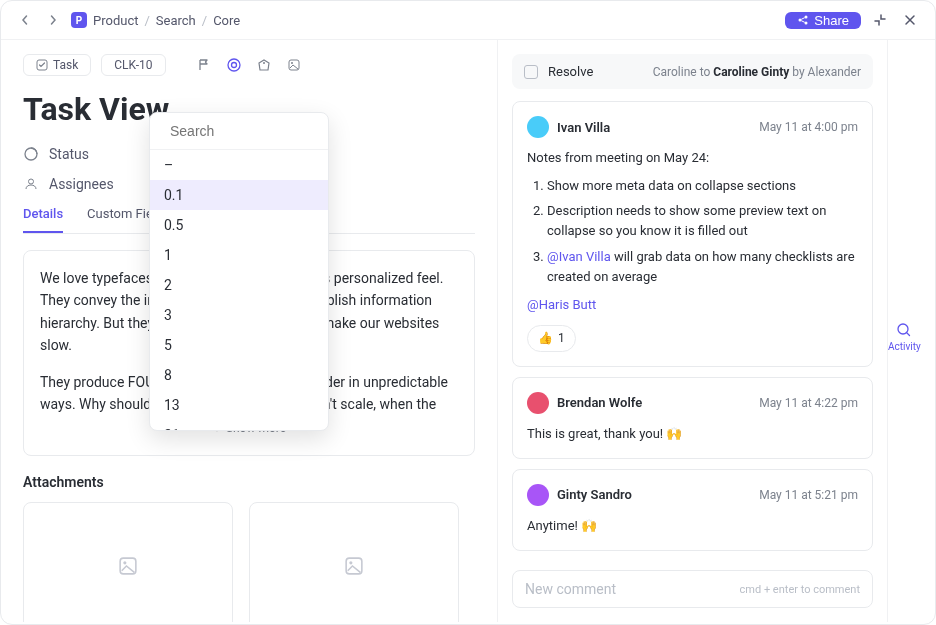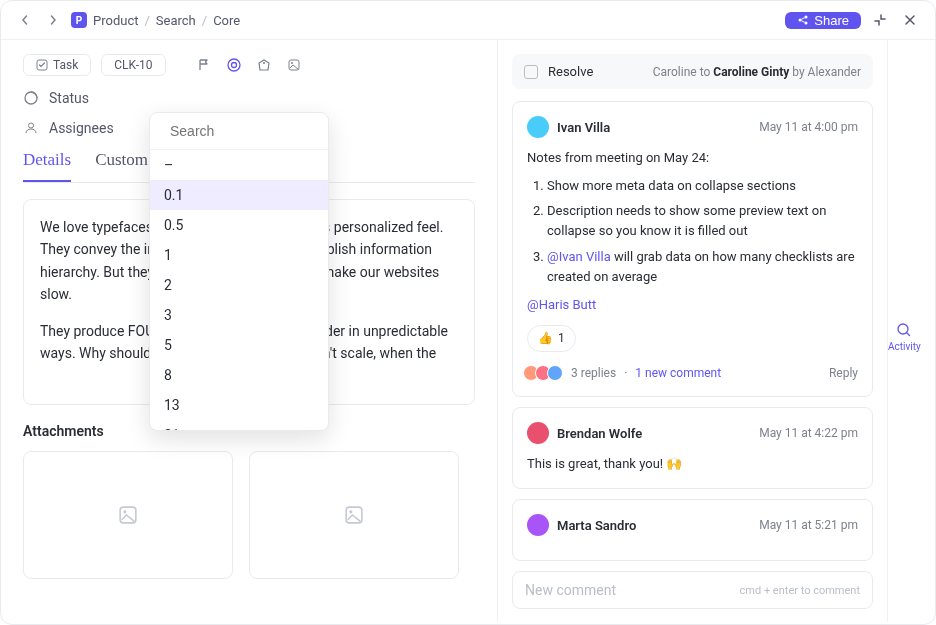--- a/index.html
+++ b/index.html
@@ -14,21 +14,21 @@
 .top-icon { width: 22px; height: 22px; display: flex; align-items: center; justify-content: center; color: #54576b; cursor: pointer; }
 .main { display: flex; height: calc(100% - 41px); }
 .left { flex: 1; padding: 14px 22px; overflow: hidden; position: relative; }
 .toolbar { display: flex; align-items: center; gap: 10px; margin-bottom: 14px; }
 .pill { border: 1px solid #e8eaed; border-radius: 6px; padding: 3px 12px; font-size: 12px; display: flex; align-items: center; gap: 5px; color: #54576b; }
 .tool-icon { width: 20px; height: 20px; display: flex; align-items: center; justify-content: center; color: #7c828d; cursor: pointer; }
 .tool-icon.purple { color: #5f55ee; }
 .title { font-size: 32px; font-weight: 700; margin-bottom: 18px; }
 .meta-row { display: flex; align-items: center; gap: 10px; font-size: 14px; color: #54576b; margin-bottom: 14px; }
 .tabs { display: flex; gap: 24px; border-bottom: 1px solid #e8eaed; margin-bottom: 16px; }
-.tab { padding: 0 0 10px 0; font-size: 17px; color: #54576b; cursor: pointer; font-family: Liberation Serif, serif; }
+.tab { padding: 0 0 10px 0; font-size: 13px; color: #54576b; cursor: pointer; }
 .tab.active { color: #5f55ee; border-bottom: 2px solid #5f55ee; font-weight: 500; }
 .desc-box { border: 1px solid #e8eaed; border-radius: 8px; padding: 16px; font-size: 14px; line-height: 1.6; color: #292d34; position: relative; }
 .desc-box p { margin-bottom: 14px; }
 .show-more { text-align: center; font-size: 12px; color: #7c828d; margin-top: 4px; display: flex; align-items: center; justify-content: center; gap: 4px; cursor: pointer; }
 .section-h { font-size: 14px; font-weight: 600; margin: 18px 0 12px; }
 .attachments { display: flex; gap: 16px; }
 .attach-card { width: 210px; height: 128px; border: 1px solid #e8eaed; border-radius: 8px; display: flex; align-items: center; justify-content: center; color: #b9bec7; }
 .dropdown { position: absolute; top: 72px; left: 148px; width: 180px; background: #fff; border: 1px solid #e8eaed; border-radius: 8px; box-shadow: 0 8px 24px rgba(0,0,0,0.12); z-index: 10; overflow: hidden; }
 .dd-search { display: flex; align-items: flex-start; gap: 8px; padding: 10px 12px; border-bottom: 1px solid #f0f1f3; }
 .dd-search input { border: none; outline: none; font-size: 14px; flex: 1; color: #54576b; }
@@ -138,20 +138,21 @@
         </div>
       <div class="tool-icon">
           <svg width="14" height="14" viewBox="0 0 14 14">
             <rect x="2" y="2" width="10" height="10" rx="2" stroke="#7c828d" fill="none"></rect>
             <circle cx="5" cy="5" r="1" fill="#7c828d"></circle>
             <path d="M3 10l3-3 5 4" stroke="#7c828d" fill="none"></path>
           </svg>
         </div>
     </div>
 
+    <h1 class="title">Task View</h1>
 
     <div class="meta-row">
       <svg width="16" height="16" viewBox="0 0 16 16">
           <circle cx="8" cy="8" r="6" stroke="#7c828d" stroke-width="1.3" fill="none"></circle>
           <path d="M8 2a6 6 0 0 1 6 6" stroke="#7c828d" stroke-width="1.3" fill="none"></path>
         </svg>
       <span>Status</span>
     </div>
     <div class="meta-row">
       <svg width="16" height="16" viewBox="0 0 16 16">
@@ -231,46 +232,37 @@
         <div class="comment">
           <div class="c-head">
             <div class="avatar" style="background:#49ccf9"></div>
             <span class="c-name">Ivan Villa</span>
             <span class="c-time">May 11 at 4:00 pm</span>
           </div>
           <div class="c-body"><div>Notes from meeting on May 24:</div><ol>
               <li>Show more meta data on collapse sections</li>
               <li>Description needs to show some preview text on collapse so you know it is filled out</li>
               <li><span class="mention">@Ivan Villa</span> will grab data on how many checklists are created on average</li>
-            </ol><div class="mention">@Haris Butt</div><div class="reaction">👍 <span>1</span></div><div class="replies-row">
-              <div class="mini-avatars">
-                <span style="background:#f97"></span>
-                <span style="background:#fb7185"></span>
-                <span style="background:#60a5fa"></span>
-              </div>
-              <span>3 replies</span>
-              <span>·</span>
-              <span class="newcm">1 new comment</span>
-              <span class="reply-link">Reply</span>
-            </div></div>
+            </ol><div class="mention">@Haris Butt</div><div class="reaction">👍 <span>1</span></div></div>
         </div>
         <div class="comment">
           <div class="c-head">
             <div class="avatar" style="background:#e8506e"></div>
             <span class="c-name">Brendan Wolfe</span>
             <span class="c-time">May 11 at 4:22 pm</span>
           </div>
           <div class="c-body">This is great, thank you! 🙌</div>
         </div>
         <div class="comment">
           <div class="c-head">
             <div class="avatar" style="background:#a855f7"></div>
-            <span class="c-name">Marta Sandro</span>
+            <span class="c-name">Ginty Sandro</span>
             <span class="c-time">May 11 at 5:21 pm</span>
           </div>
+          <div class="c-body">Anytime! 🙌</div>
         </div>
       </div>
 
     <div class="new-comment">
       <span>New comment</span>
       <span class="hint">cmd + enter to comment</span>
     </div>
   </div>
 
   <div class="rail">

